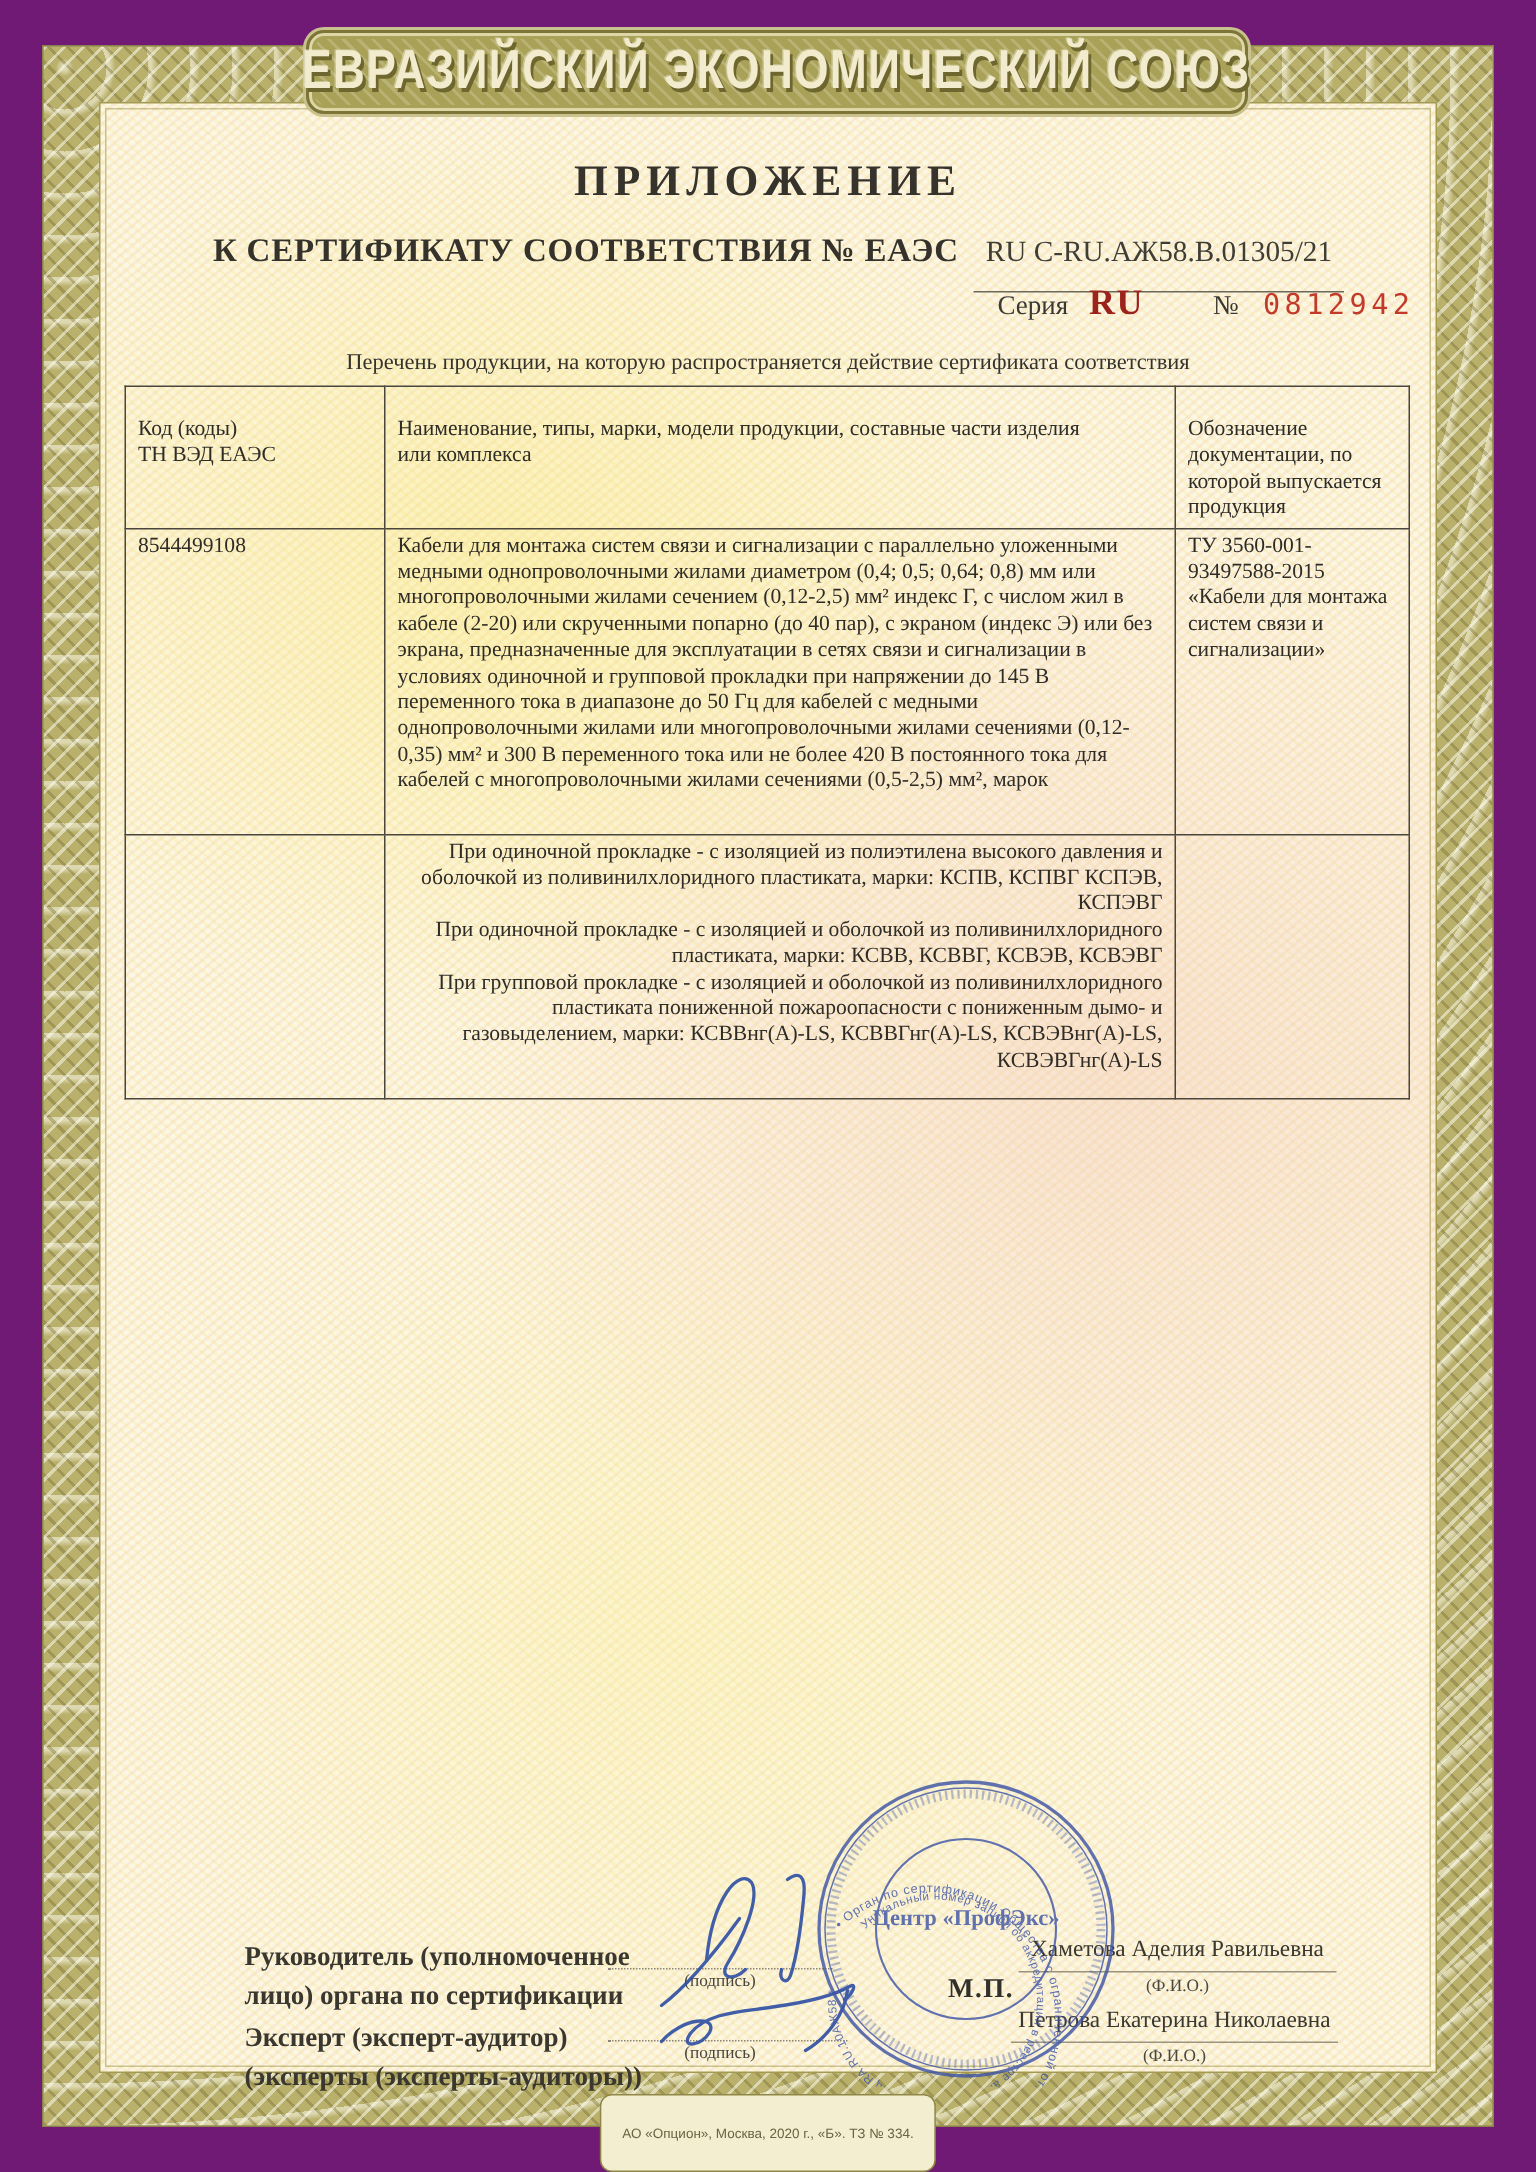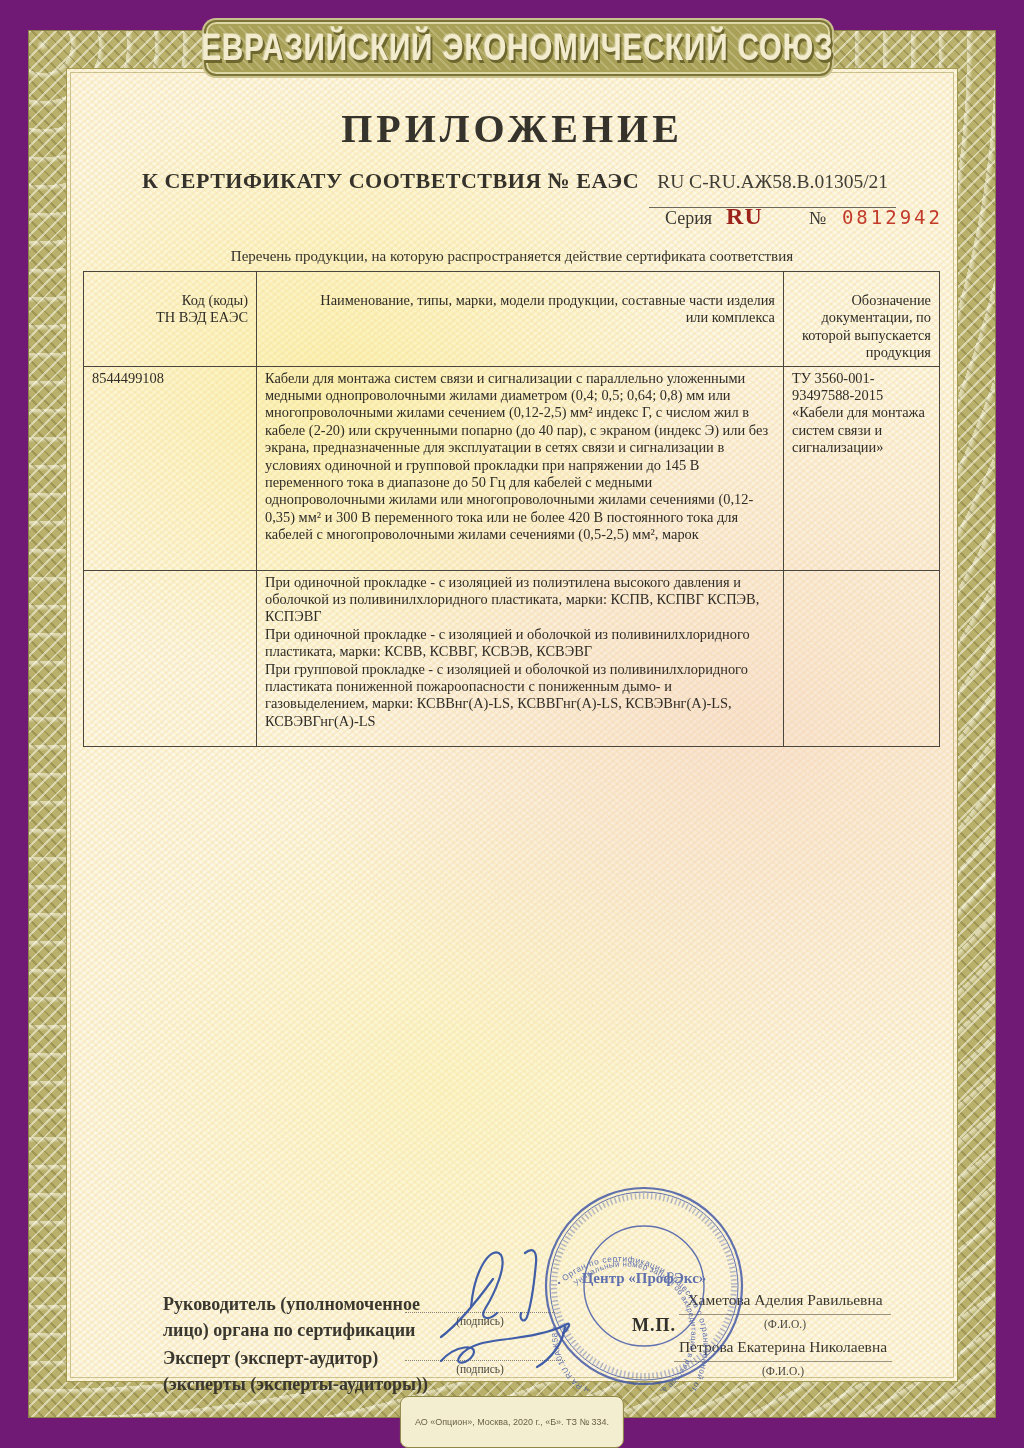--- a/index.html
+++ b/index.html
@@ -25,40 +25,40 @@
   
   .banner{position:absolute;left:204px;top:20px;width:624px;height:52px;z-index:6;
         background:#a9a158;border:2px solid #7d7538;border-radius:12px;
         box-shadow:inset 0 0 0 2px #ddd6a6, inset 0 0 0 4px #a9a158, 0 0 0 2px #c9c28e;
         display:flex;align-items:center;justify-content:center;
         background-image:repeating-linear-gradient(45deg, rgba(255,255,240,.18) 0 2px, rgba(255,255,240,0) 2px 7px);}
   .banner-text{font-family:"Liberation Sans","DejaVu Sans",sans-serif;font-weight:700;font-size:30px;
         letter-spacing:1px;color:#f2ebcd;white-space:nowrap;transform:scale(.98,1.22);
         text-shadow:2px 2px 0 #6d662e,-1px -1px 0 rgba(255,255,250,.35);}
   
-  .doc-title{margin:36px 0 0 0;text-align:center;font-weight:700;font-size:40px;letter-spacing:4px;color:#36332c;}
+  .doc-title{margin:36px 0 0 0;text-align:center;font-weight:700;font-size:29px;letter-spacing:4px;color:#36332c;}
   .cert-line{margin-top:16px;text-align:center;white-space:nowrap;padding-left:14px;}
   .cert-label{font-weight:700;font-size:22px;letter-spacing:.5px;color:#35322b;}
   .cert-number{font-size:19.5px;color:#403d35;border-bottom:1.3px solid #6d685c;padding:0 8px 15px 8px;margin-left:6px;}
   .series-line{margin-top:9px;text-align:right;padding-right:14px;white-space:nowrap;}
   .series-label{font-size:18px;color:#3b3831;}
   .series-value{font-weight:700;font-size:24px;color:#9c231b;margin-left:10px;letter-spacing:1px;}
   .blank-sign{font-size:18px;color:#3b3831;margin-left:42px;}
   .blank-number{font-family:"DejaVu Sans Mono","Liberation Mono",monospace;font-size:19px;letter-spacing:3px;
         color:#c23b2a;margin-left:12px;}
   .table-caption{margin-top:18px;text-align:center;font-size:15px;color:#35322b;}
   
   table.products{border-collapse:collapse;margin:6px auto 0 16px;width:856px;table-layout:fixed;
         font-size:14.4px;line-height:17.4px;color:#2f2c26;}
   table.products col.c1{width:173px;} table.products col.c2{width:527px;} table.products col.c3{width:156px;}
   table.products th, table.products td{border:1.4px solid #4a463e;vertical-align:top;padding:3px 8px 4px 8px;}
-  table.products th{font-weight:400;text-align:right;height:60px;padding-top:20px;}
+  table.products th{font-weight:400;text-align:left;height:60px;padding-top:20px;}
   td.code-cell{height:196px;padding-left:6px;}
   td.row2-desc{height:168px;}
-  .pre{white-space:pre-line;}
+  .pre{white-space:pre-line;text-align:right;}
   
   .sig-label{position:absolute;font-weight:700;font-size:18px;line-height:1.45;color:#3a372f;white-space:pre-line;}
   .dotline{position:absolute;height:0;border-bottom:1.3px dotted #8a8478;}
   .solidline{position:absolute;height:0;border-bottom:1px solid #99937f;}
   .small-cap{position:absolute;text-align:center;font-size:11.5px;color:#4a473f;}
   .sig-name{position:absolute;text-align:center;font-size:15.5px;color:#3a372f;white-space:nowrap;}
   .mp{position:absolute;font-weight:700;font-size:18px;letter-spacing:1px;color:#32302a;}
   .stamp{position:absolute;opacity:.82;}
   .ink{position:absolute;}
   

